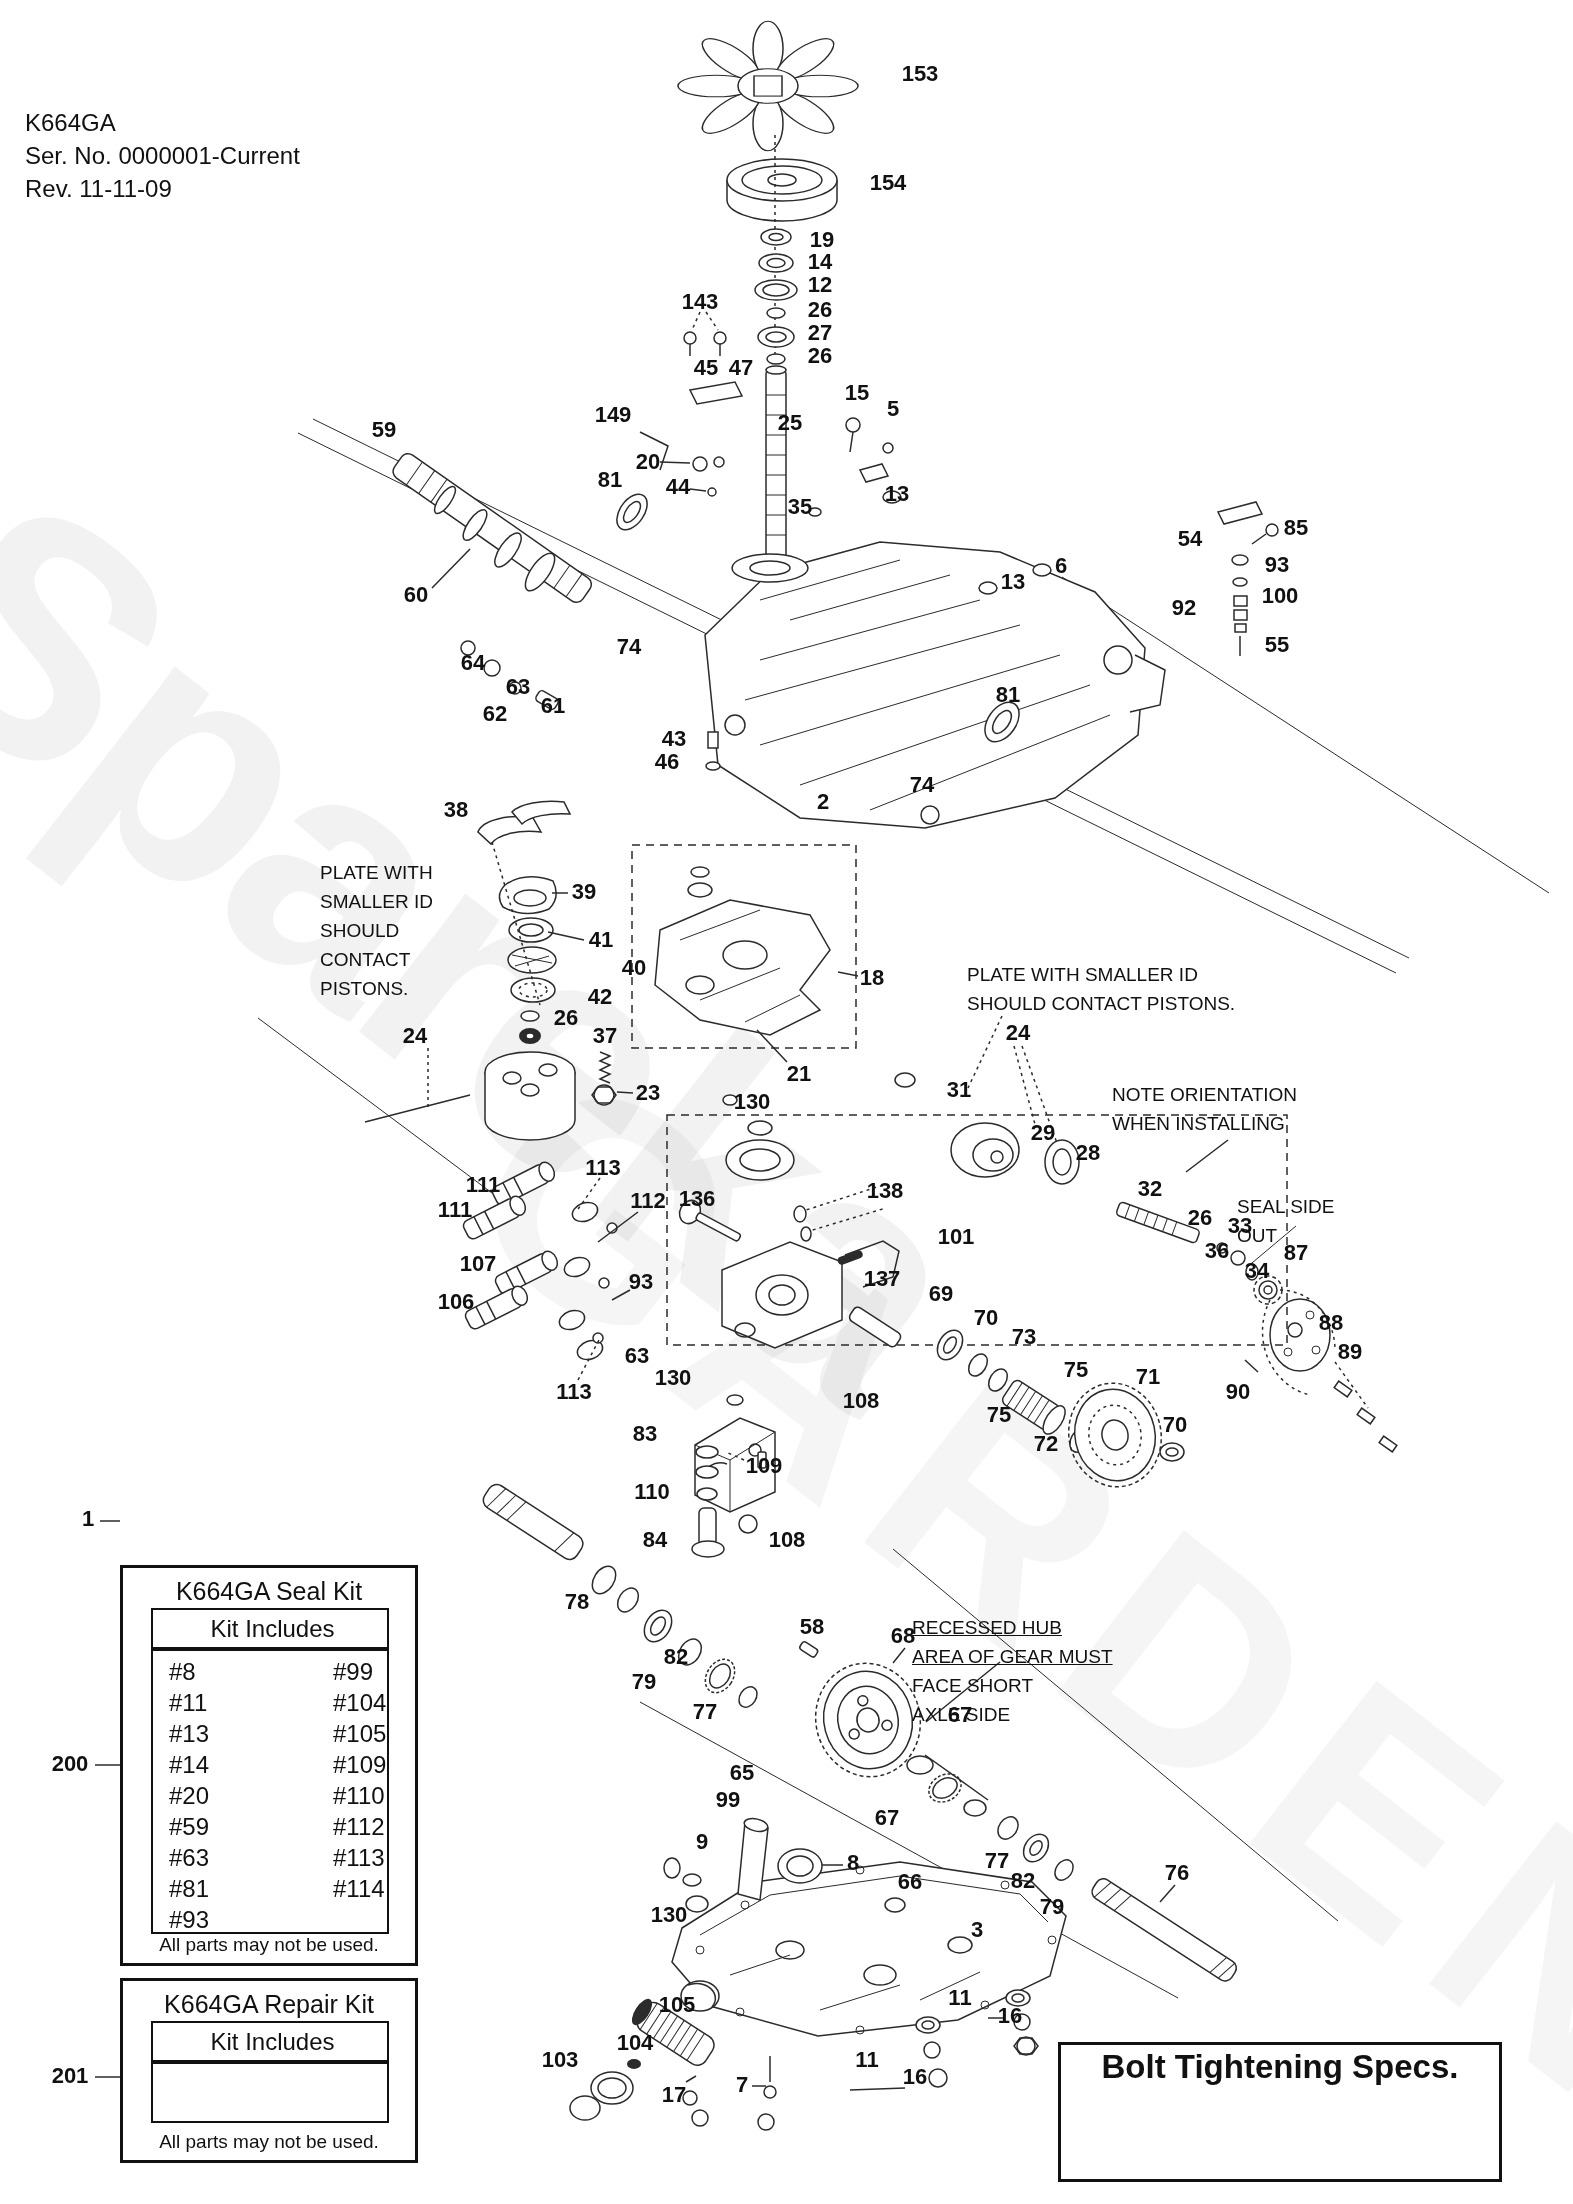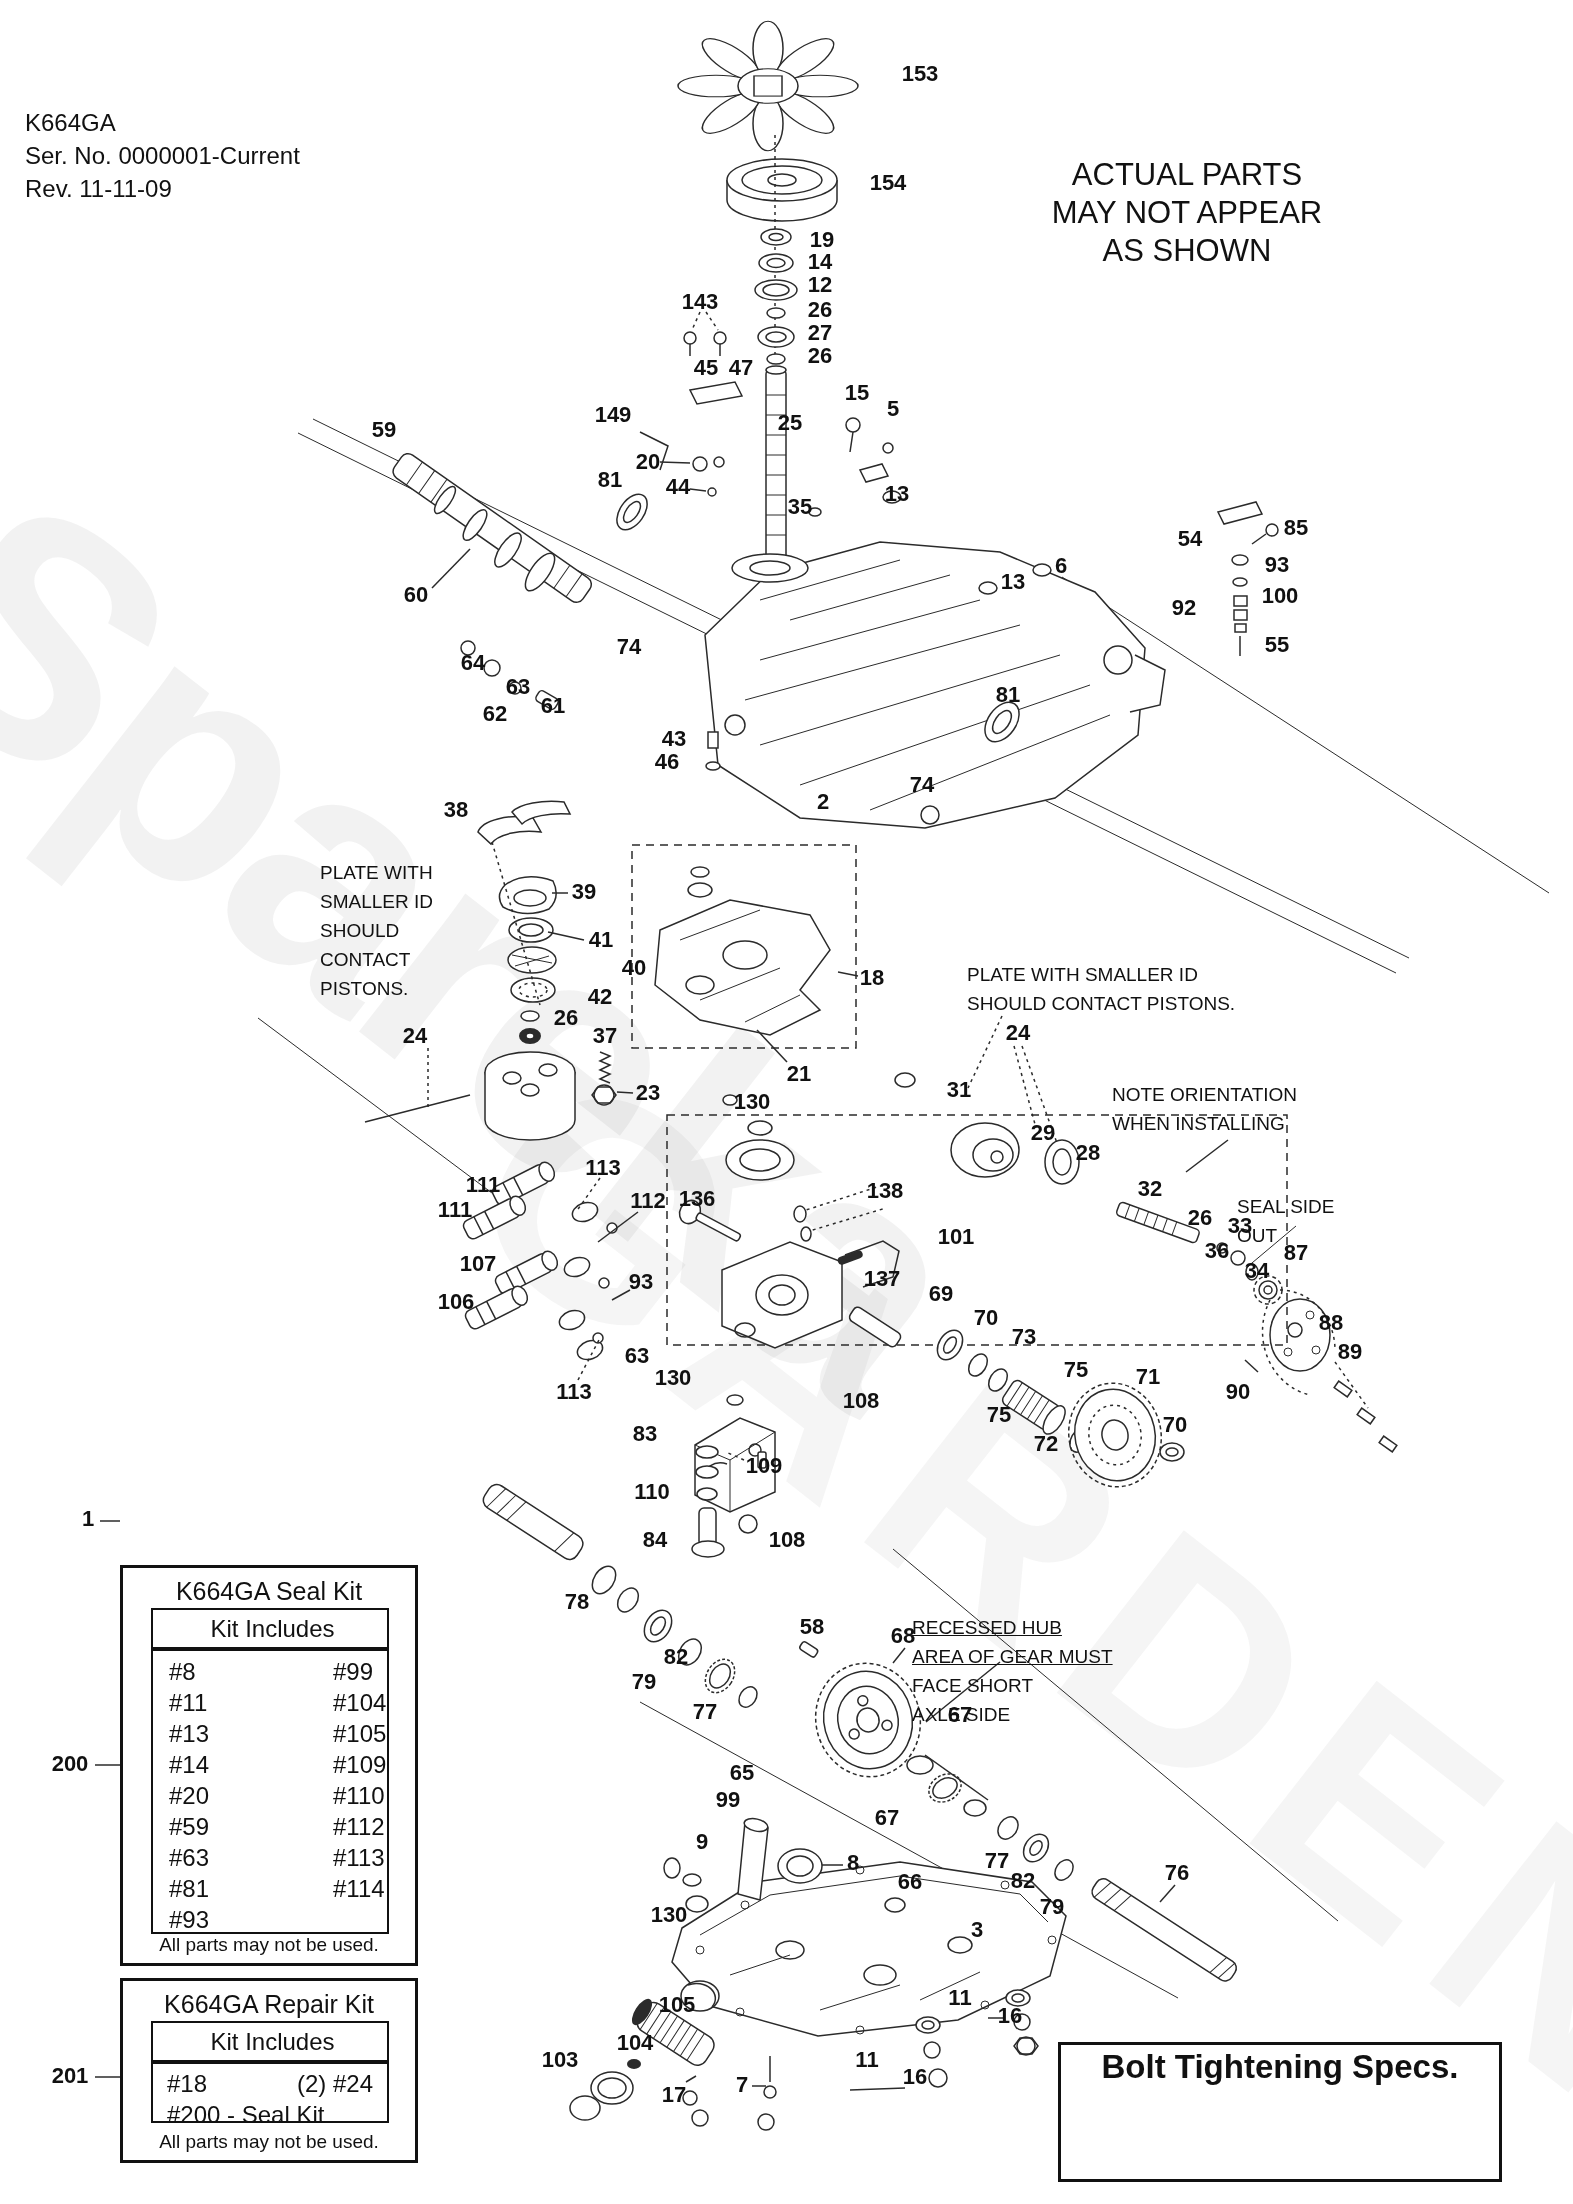--- a/index.html
+++ b/index.html
@@ -481,25 +481,20 @@
       <line class="ln" x1="1175" y1="1885" x2="1160" y2="1902"></line>
     </g>
   </svg>
 
   <header class="doc-id">
     <div>K664GA</div>
     <div>Ser. No. 0000001-Current</div>
     <div>Rev. 11-11-09</div>
   </header>
 
-  <div class="disclaimer" id="disclaimer">
-      <div>ACTUAL PARTS</div>
-      <div>MAY NOT APPEAR</div>
-      <div>AS SHOWN</div>
-    </div>
 
   <div id="annotations">
       <div class="annotation" style="left: 320px; top: 858px; width: 200px;">
         <div>PLATE WITH</div>
         <div>SMALLER ID</div>
         <div>SHOULD</div>
         <div>CONTACT</div>
         <div>PISTONS.</div>
       </div>
       <div class="annotation" style="left: 967px; top: 960px; width: 310px;">
@@ -674,30 +669,20 @@
           <span></span>
         </div>
     </div>
     <div class="kit-footer">All parts may not be used.</div>
   </div>
 
   <div class="kitbox" id="repairkit-box">
     <div class="kit-title">K664GA Repair Kit</div>
     <div class="kit-table">
       <div class="kit-header">Kit Includes</div>
-      <div id="repairkit-rows">
-          <div class="kit-row">
-            <span>#18</span>
-            <span>(2) #24</span>
-          </div>
-          <div class="kit-row">
-            <span>#200 - Seal Kit</span>
-            <span></span>
-          </div>
-        </div>
     </div>
     <div class="kit-footer">All parts may not be used.</div>
   </div>
 
   <div class="torque-box">
     <div class="torque-title">Bolt Tightening Specs.</div>
   </div>
 
 </div>
 

